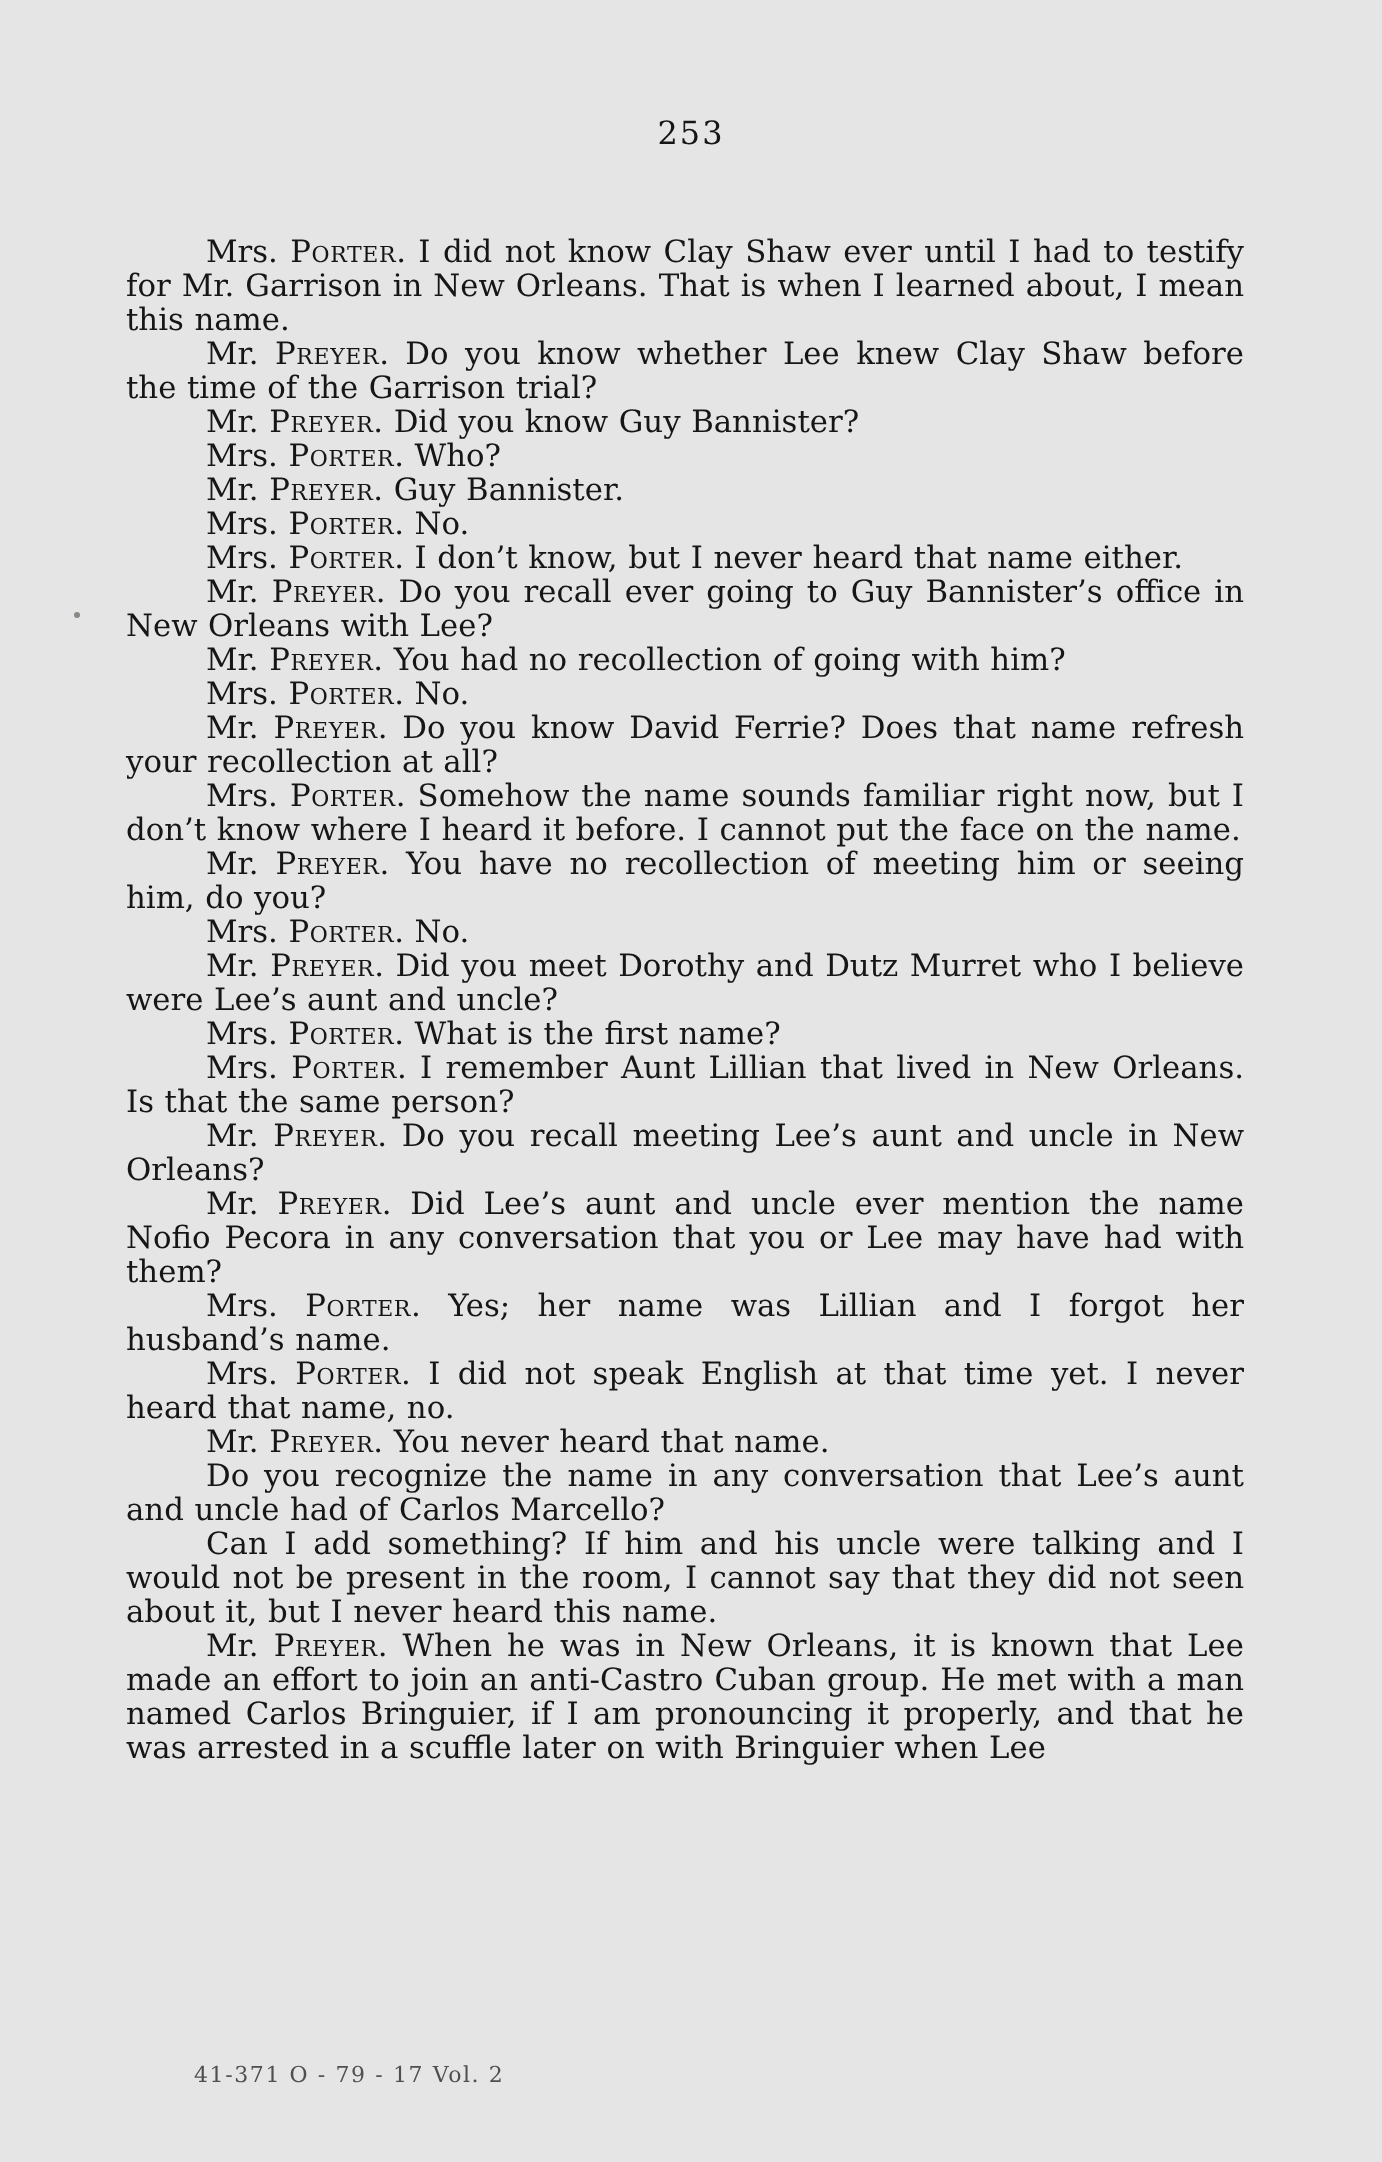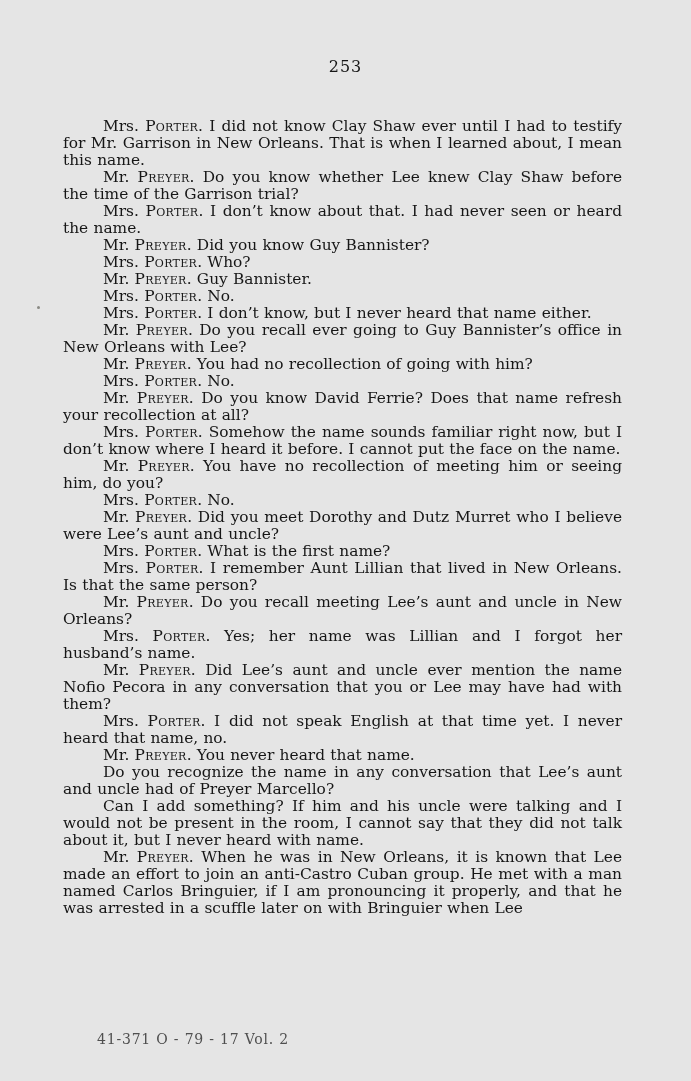--- a/index.html
+++ b/index.html
@@ -42,21 +42,21 @@
     word-spacing: 0.4px;
   }
   .sc {
     font-variant: small-caps;
     letter-spacing: 0.3px;
   }
   .print-code {
     position: absolute;
     left: 97px;
     top: 1031px;
-    font-size: 14px;
+    font-size: 11px;
     letter-spacing: 0.8px;
     color: #4f4f4f;
   }
   .artifact-dot {
     position: absolute;
     left: 37px;
     top: 306px;
     width: 3px;
     height: 3px;
     border-radius: 50%;
@@ -67,40 +67,39 @@
 <body>
 
 <div class="page">
   <div class="page-number">253</div>
 
   <div class="artifact-dot"></div>
 
   <div class="transcript-body">
       <p class="para">Mrs. <span class="sc">Porter</span>. I did not know Clay Shaw ever until I had to testify for Mr. Garrison in New Orleans. That is when I learned about, I mean this name.</p>
       <p class="para">Mr. <span class="sc">Preyer</span>. Do you know whether Lee knew Clay Shaw before the time of the Garrison trial?</p>
-      <p class="para">Mrs. <span class="sc">Porter</span>. I don’t know about that. I had never seen or heard the name.</p>
       <p class="para">Mr. <span class="sc">Preyer</span>. Did you know Guy Bannister?</p>
       <p class="para">Mrs. <span class="sc">Porter</span>. Who?</p>
       <p class="para">Mr. <span class="sc">Preyer</span>. Guy Bannister.</p>
       <p class="para">Mrs. <span class="sc">Porter</span>. No.</p>
       <p class="para">Mrs. <span class="sc">Porter</span>. I don’t know, but I never heard that name either.</p>
       <p class="para">Mr. <span class="sc">Preyer</span>. Do you recall ever going to Guy Bannister’s office in New Orleans with Lee?</p>
       <p class="para">Mr. <span class="sc">Preyer</span>. You had no recollection of going with him?</p>
       <p class="para">Mrs. <span class="sc">Porter</span>. No.</p>
       <p class="para">Mr. <span class="sc">Preyer</span>. Do you know David Ferrie? Does that name refresh your recollection at all?</p>
       <p class="para">Mrs. <span class="sc">Porter</span>. Somehow the name sounds familiar right now, but I don’t know where I heard it before. I cannot put the face on the name.</p>
       <p class="para">Mr. <span class="sc">Preyer</span>. You have no recollection of meeting him or seeing him, do you?</p>
       <p class="para">Mrs. <span class="sc">Porter</span>. No.</p>
       <p class="para">Mr. <span class="sc">Preyer</span>. Did you meet Dorothy and Dutz Murret who I believe were Lee’s aunt and uncle?</p>
       <p class="para">Mrs. <span class="sc">Porter</span>. What is the first name?</p>
       <p class="para">Mrs. <span class="sc">Porter</span>. I remember Aunt Lillian that lived in New Orleans. Is that the same person?</p>
       <p class="para">Mr. <span class="sc">Preyer</span>. Do you recall meeting Lee’s aunt and uncle in New Orleans?</p>
+      <p class="para">Mr. <span class="sc">Preyer</span>. Did Lee’s aunt and uncle ever mention the name Nofio Pecora in any conversation that you or Lee may have had with them?</p>
       <p class="para">Mrs. <span class="sc">Porter</span>. Yes; her name was Lillian and I forgot her husband’s name.</p>
-      <p class="para">Mr. <span class="sc">Preyer</span>. Did Lee’s aunt and uncle ever mention the name Nofio Pecora in any conversation that you or Lee may have had with them?</p>
       <p class="para">Mrs. <span class="sc">Porter</span>. I did not speak English at that time yet. I never heard that name, no.</p>
       <p class="para">Mr. <span class="sc">Preyer</span>. You never heard that name.</p>
-      <p class="para">Do you recognize the name in any conversation that Lee’s aunt and uncle had of Preyer Marcello?</p>
-      <p class="para">Can I add something? If him and his uncle were talking and I would not be present in the room, I cannot say that they did not talk about it, but I never heard with name.</p>
+      <p class="para">Do you recognize the name in any conversation that Lee’s aunt and uncle had of Carlos Marcello?</p>
+      <p class="para">Can I add something? If him and his uncle were talking and I would not be present in the room, I cannot say that they did not seen about it, but I never heard this name.</p>
       <p class="para">Mr. <span class="sc">Preyer</span>. When he was in New Orleans, it is known that Lee made an effort to join an anti-Castro Cuban group. He met with a man named Carlos Bringuier, if I am pronouncing it properly, and that he was arrested in a scuffle later on with Bringuier when Lee</p>
     </div>
 
   <div class="print-code">41-371 O - 79 - 17 Vol. 2</div>
 </div>
 
 </body></html>

